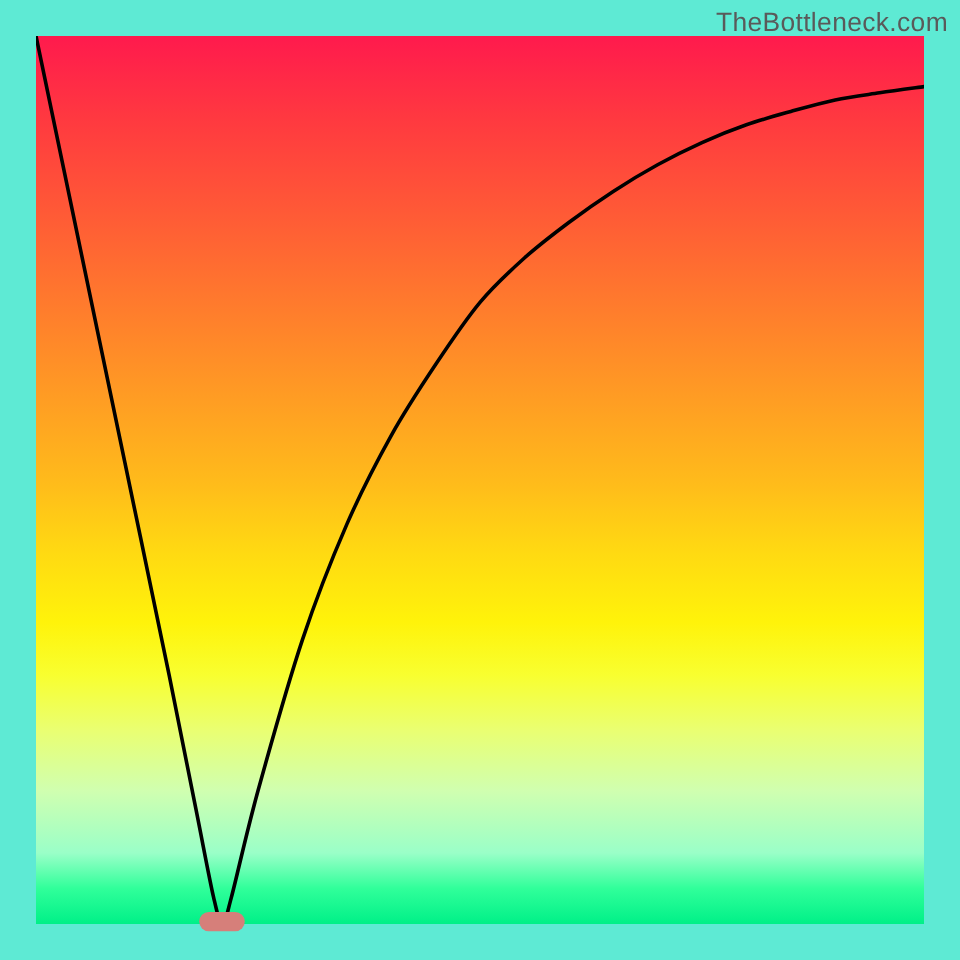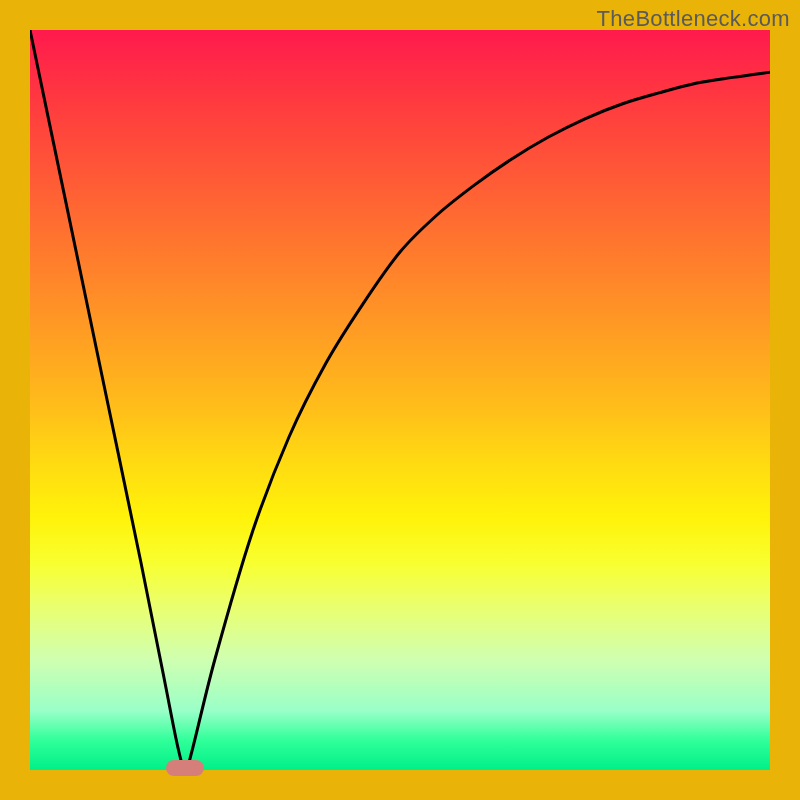--- a/index.html
+++ b/index.html
@@ -8,21 +8,21 @@
     width: 800px;
     height: 800px;
     overflow: hidden;
     background: #000;
     font-family: Arial, Helvetica, sans-serif;
   }
   .frame {
     position: relative;
     width: 800px;
     height: 800px;
-    background: #eab308;
+    background: #5eead4;
   }
   .plot {
     position: absolute;
     left: 30px;
     top: 30px;
     width: 740px;
     height: 740px;
     background: linear-gradient(to bottom,
       #ff1a4d 0%,
       #ff3b3f 10%,

